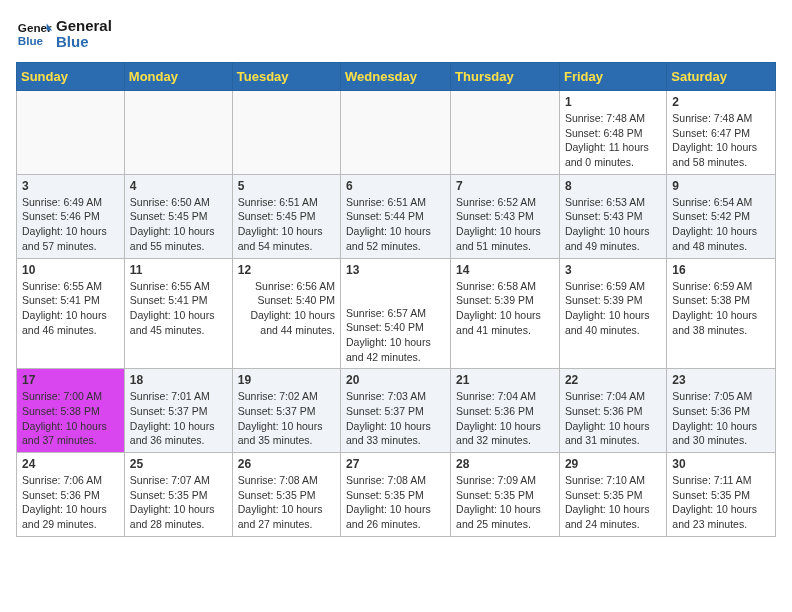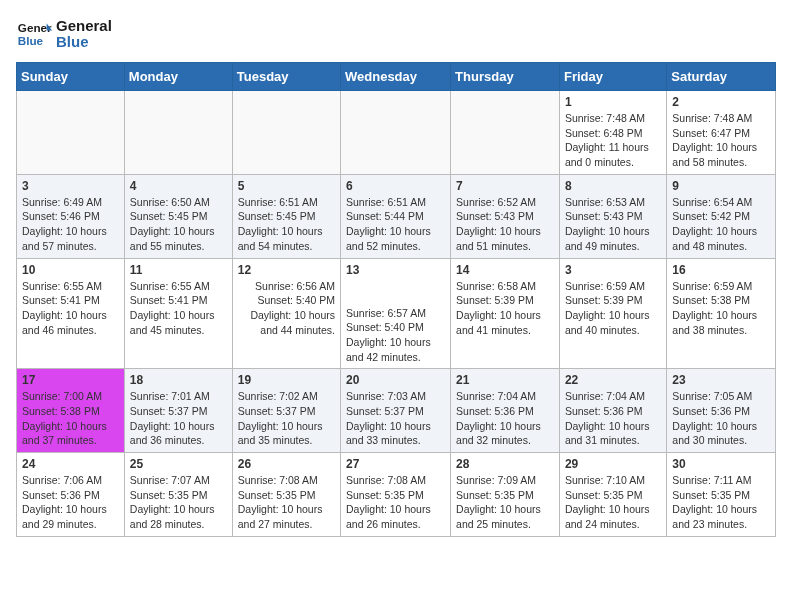--- a/index.html
+++ b/index.html
@@ -39,21 +39,21 @@
       color: #444;
       margin-top: 2px;
     }
     .calendar {
       width: 100%;
       border-collapse: collapse;
       border: 1px solid #bbb;
     }
     .calendar th {
       background: #2b6cb0;
-      color: #ffffff;
+      color: #fde047;
       font-size: 13px;
       font-weight: bold;
       padding: 6px 4px;
       text-align: left;
       border: 1px solid #2563a0;
     }
     .calendar td {
       vertical-align: top;
       border: 1px solid #bbb;
       padding: 4px 5px;

